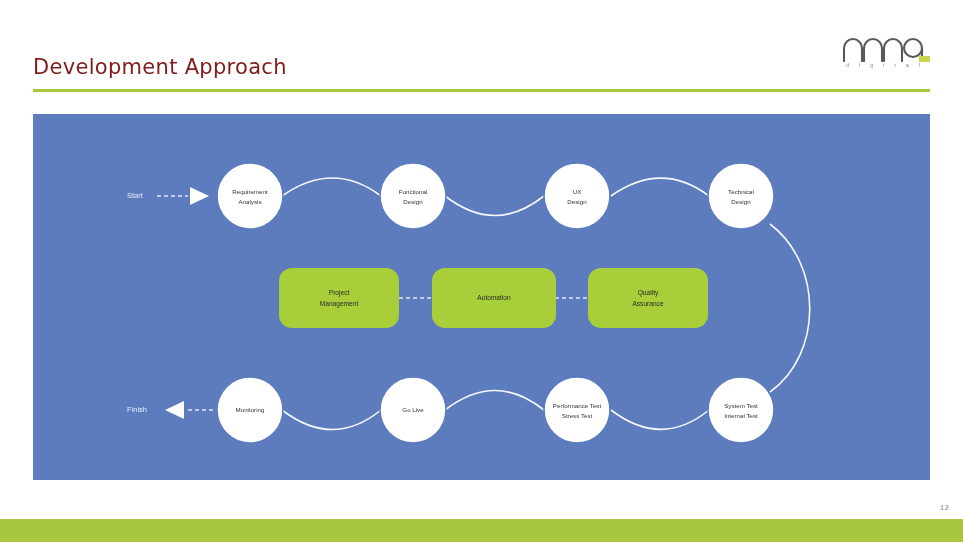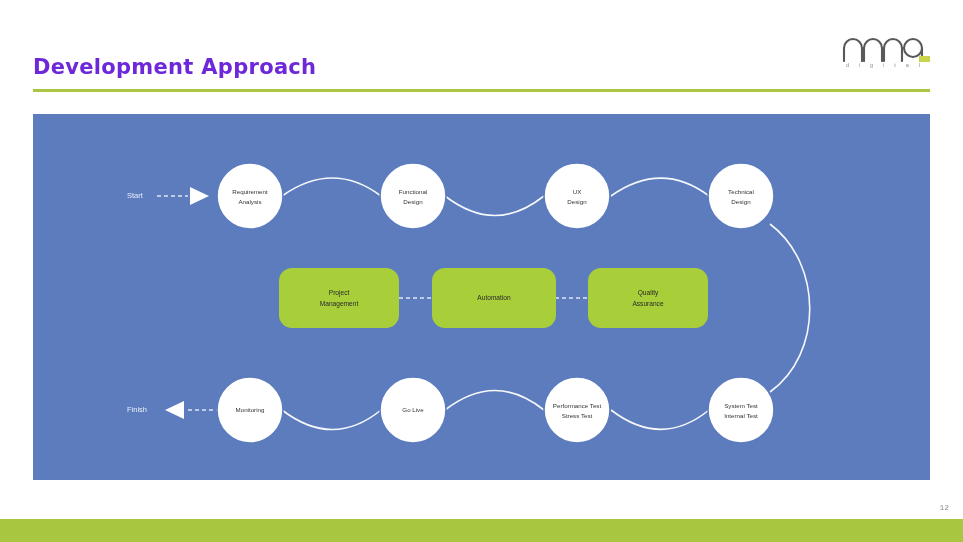--- a/index.html
+++ b/index.html
@@ -19,23 +19,23 @@
     inset: 0;
     background: #ffffff;
   }
 
   
   .slide-title {
     position: absolute;
     left: 33px;
     top: 55px;
     font-size: 21px;
-    font-weight: 700;
+    font-weight: 400;
     letter-spacing: 0.3px;
-    color: #6d28d9;
+    color: #7f1d1d;
     font-family: "DejaVu Sans", sans-serif;
     white-space: nowrap;
   }
   .title-rule {
     position: absolute;
     left: 33px;
     top: 89px;
     width: 897px;
     height: 3px;
     background: #a8c63f;

